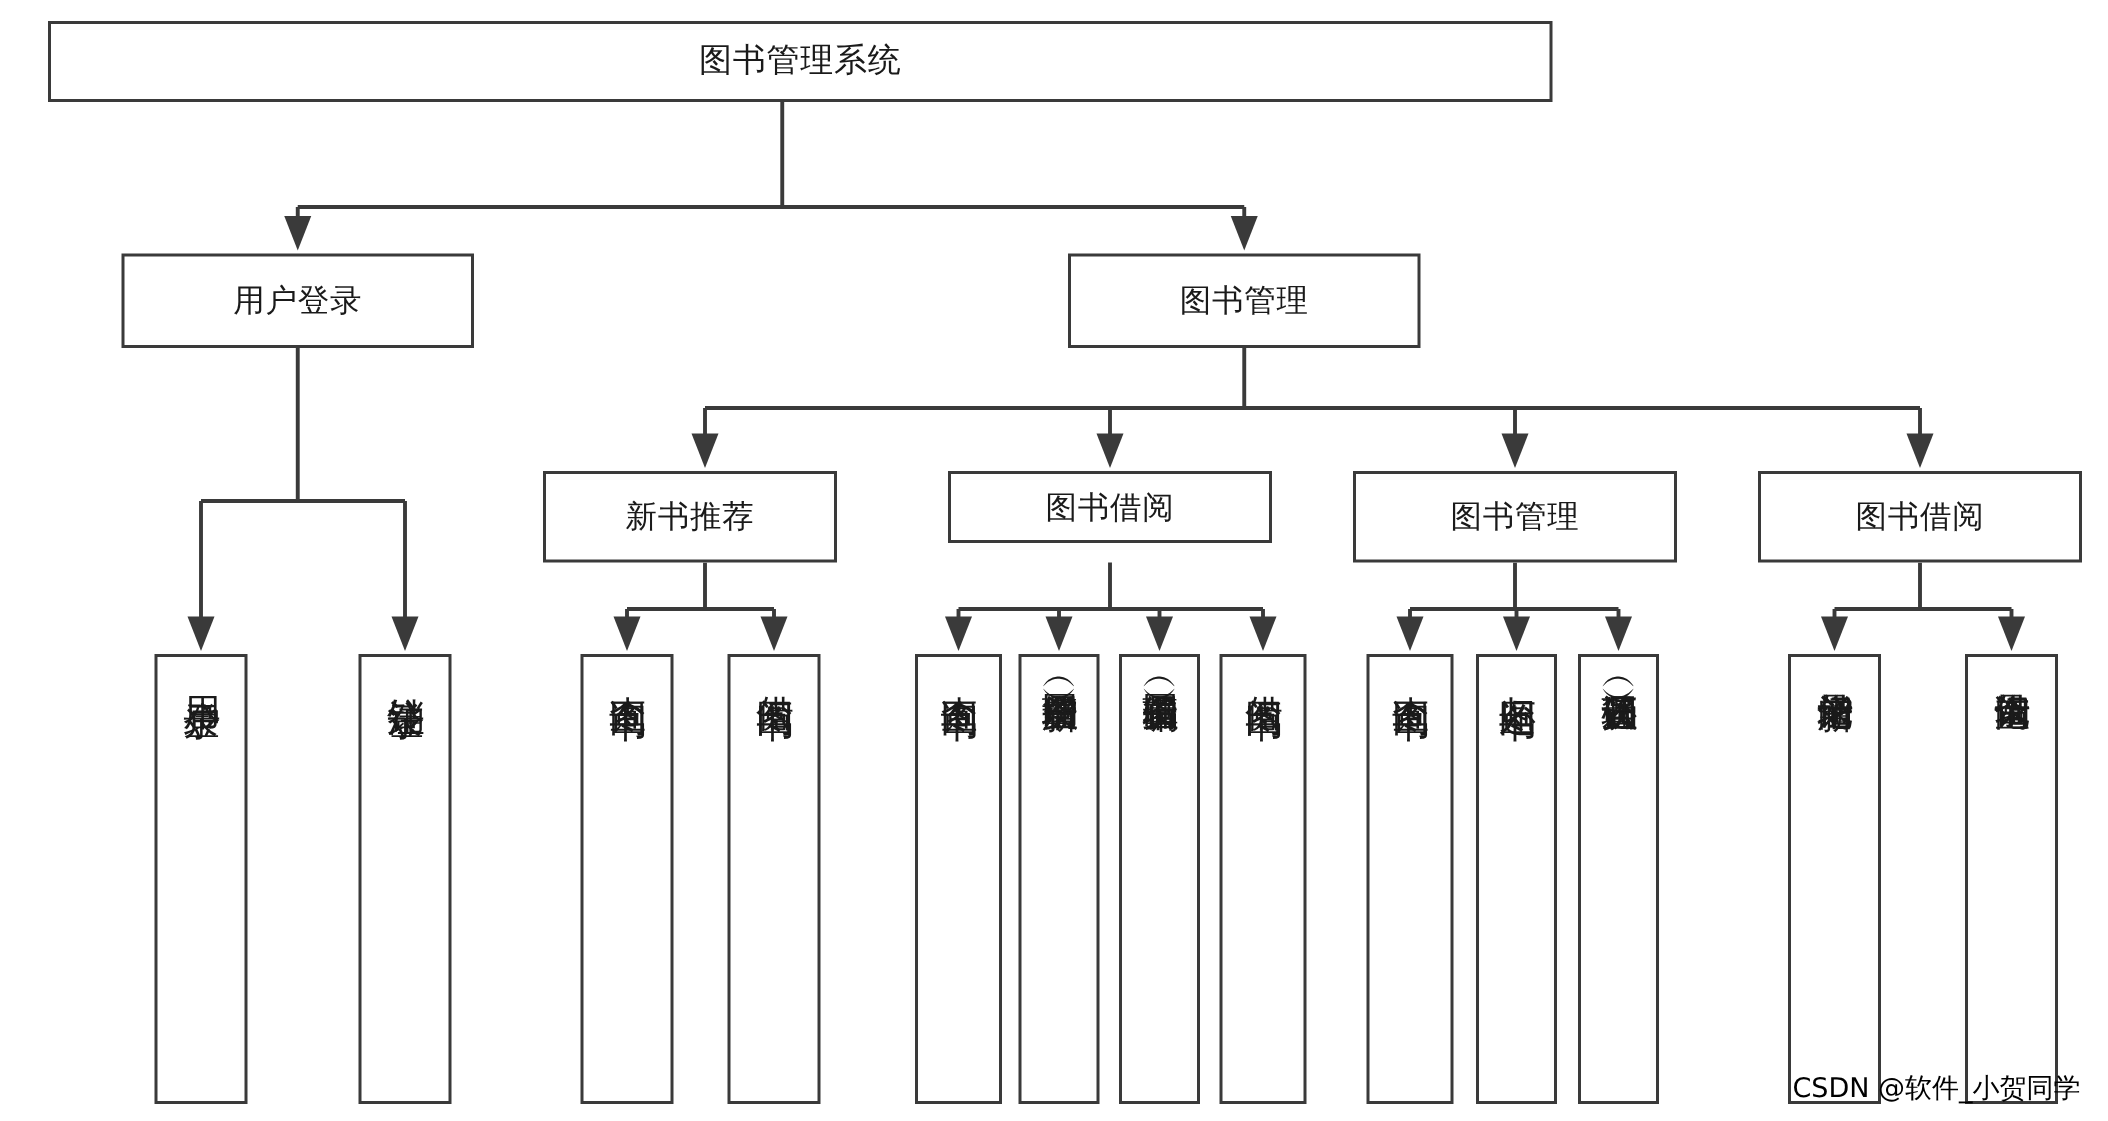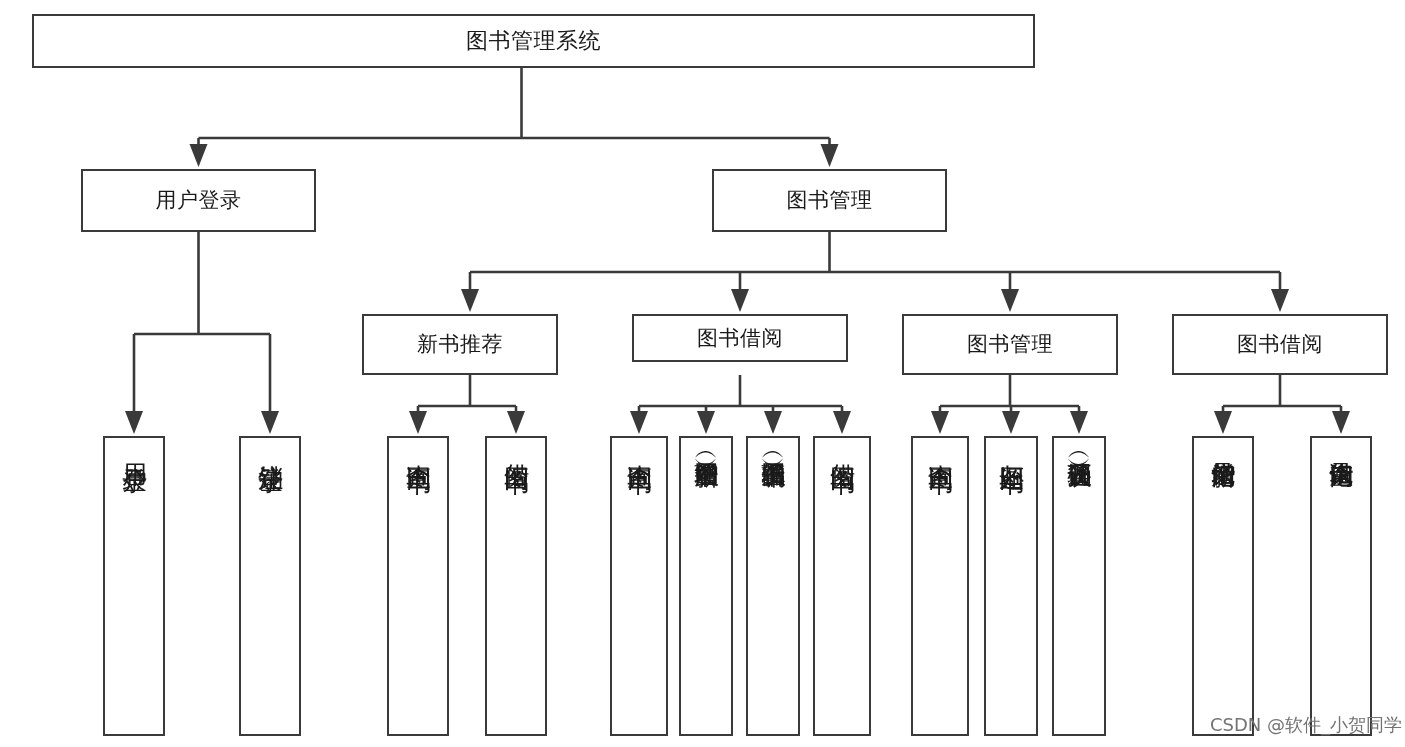--- a/index.html
+++ b/index.html
@@ -59,26 +59,25 @@
     font-size: 25px;
     line-height: 1.05;
     letter-spacing: 2px;
   }
   .node.vert.tight .label {
     font-size: 24px;
     letter-spacing: 0px;
   }
   .watermark {
     position: absolute;
-    color: #737373;
+    color: #000000;
     font-size: 18px;
     white-space: nowrap;
     z-index: 5;
     font-family: "DejaVu Sans", "Liberation Sans", sans-serif;
-    margin-left: 15px;
   }
 </style>
 </head>
 <body>
 
 <div id="canvas">
   <svg id="edges" viewBox="0 0 1405 747">
       <line x1="521.5" y1="68" x2="521.5" y2="138" stroke="#3a3a3a" stroke-width="2.6"></line>
       <line x1="198.5" y1="138" x2="829.5" y2="138" stroke="#3a3a3a" stroke-width="2.6"></line>
       <line x1="198.5" y1="138" x2="198.5" y2="146" stroke="#3a3a3a" stroke-width="2.6"></line>

